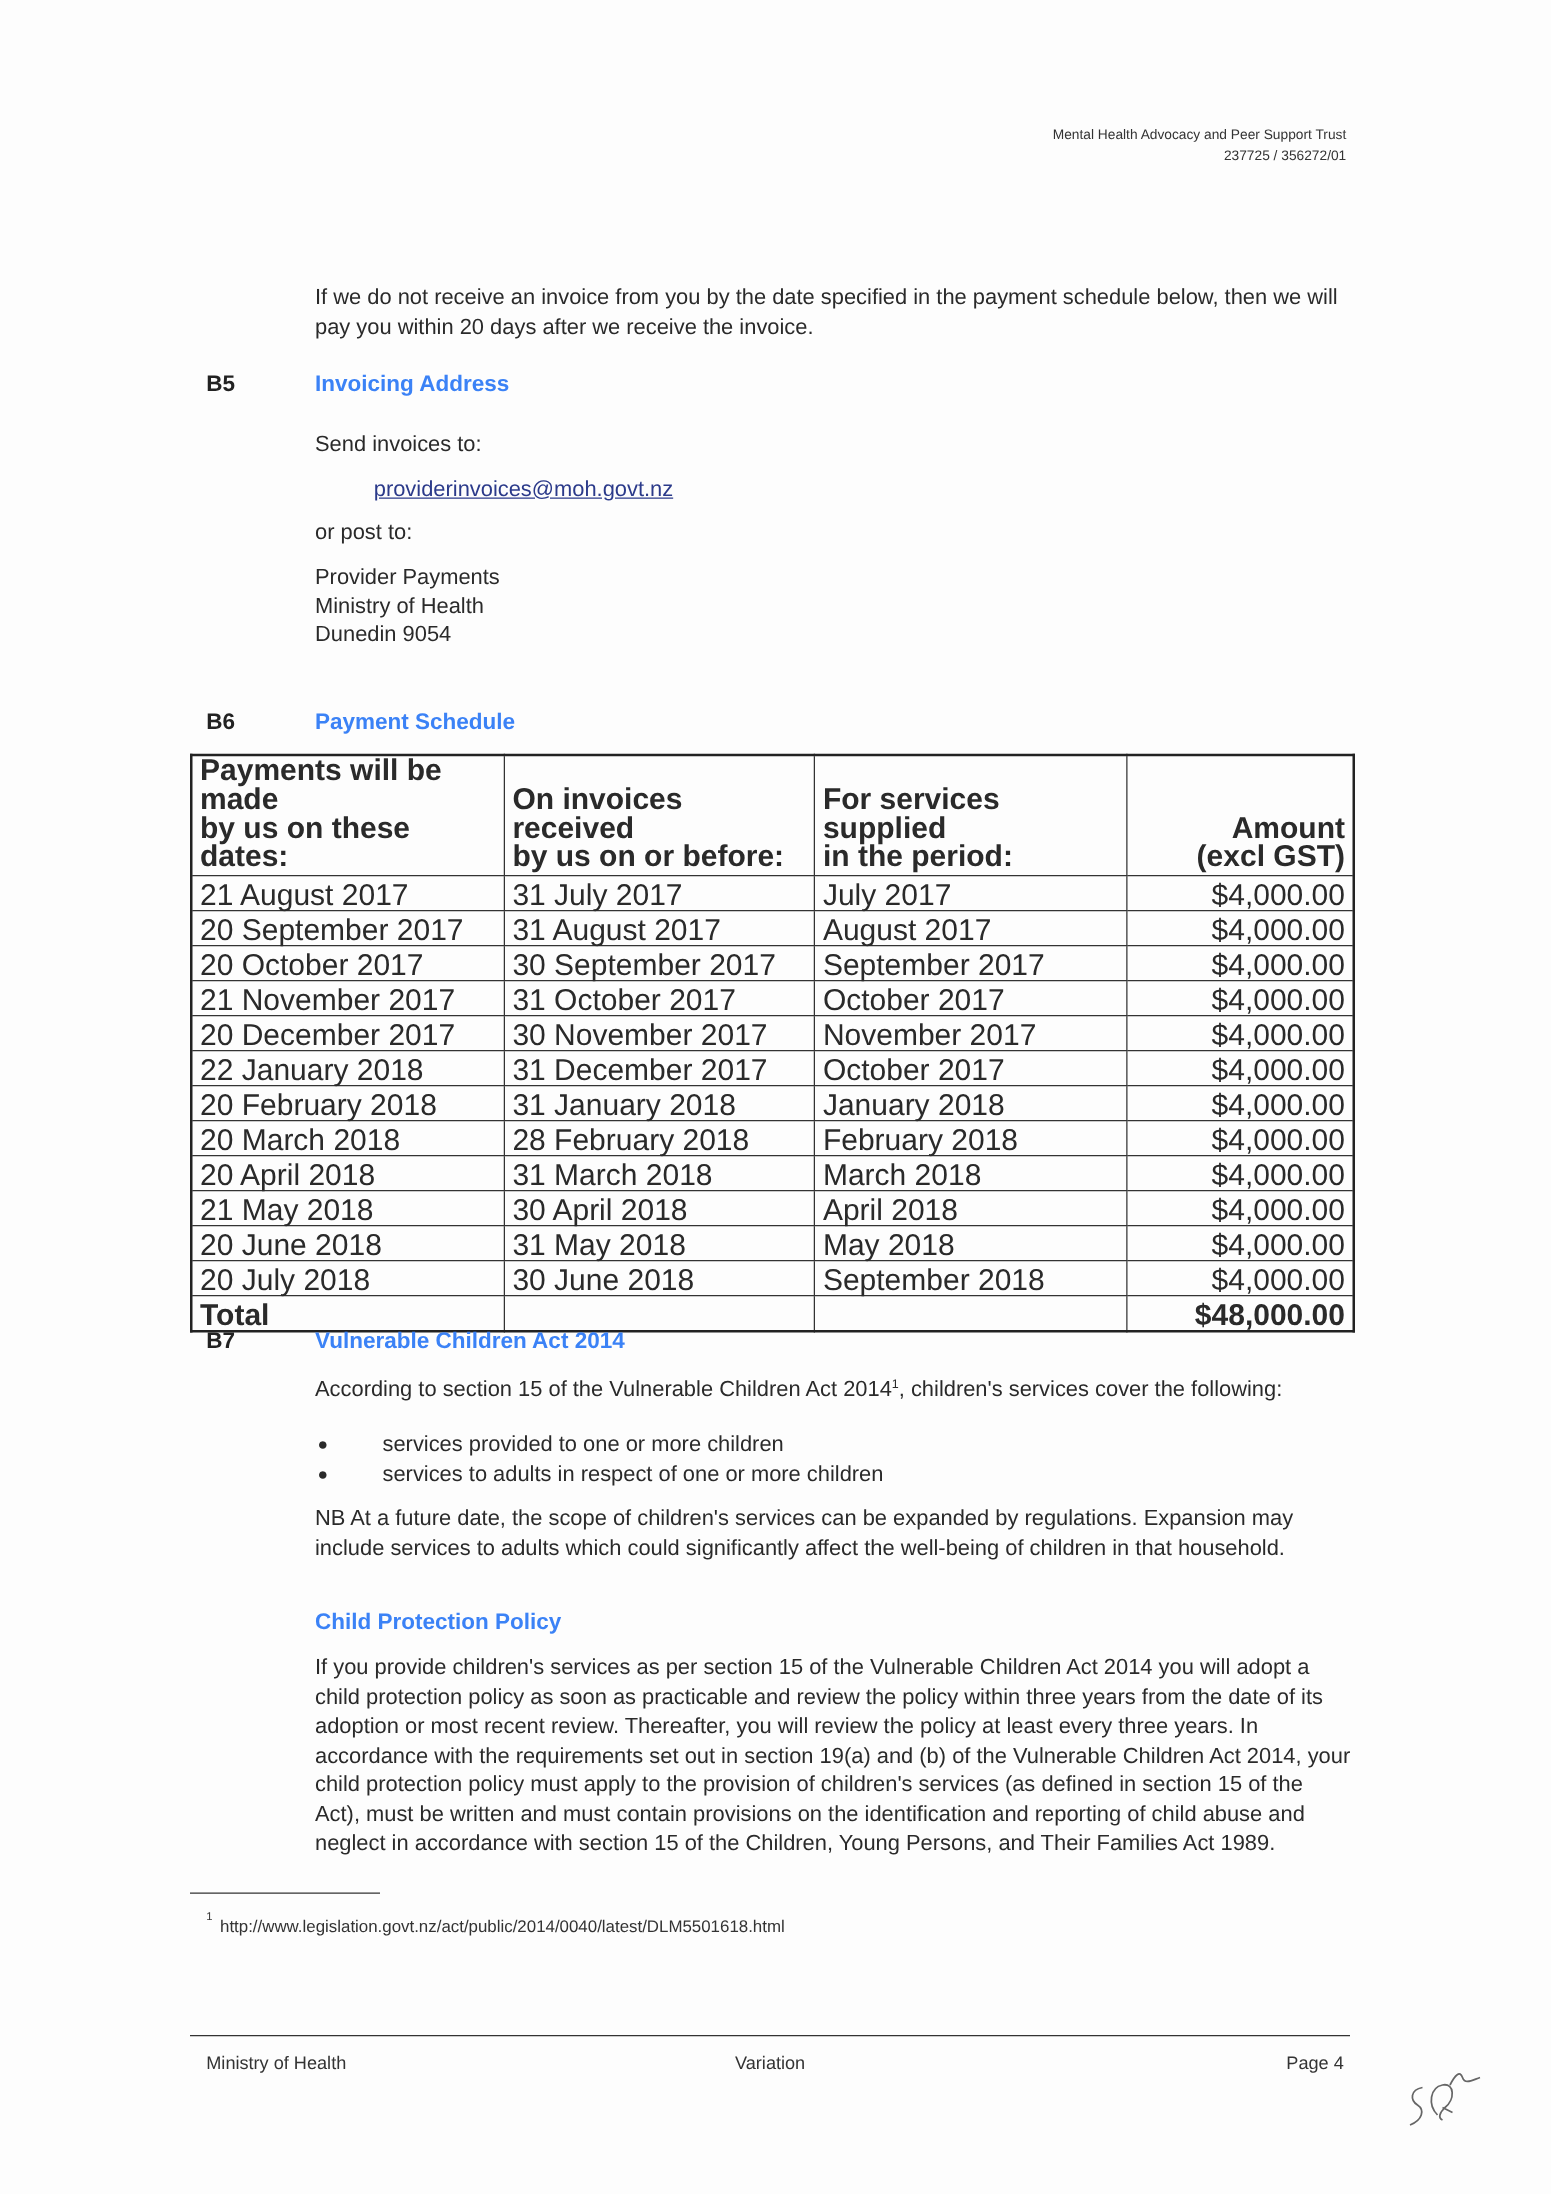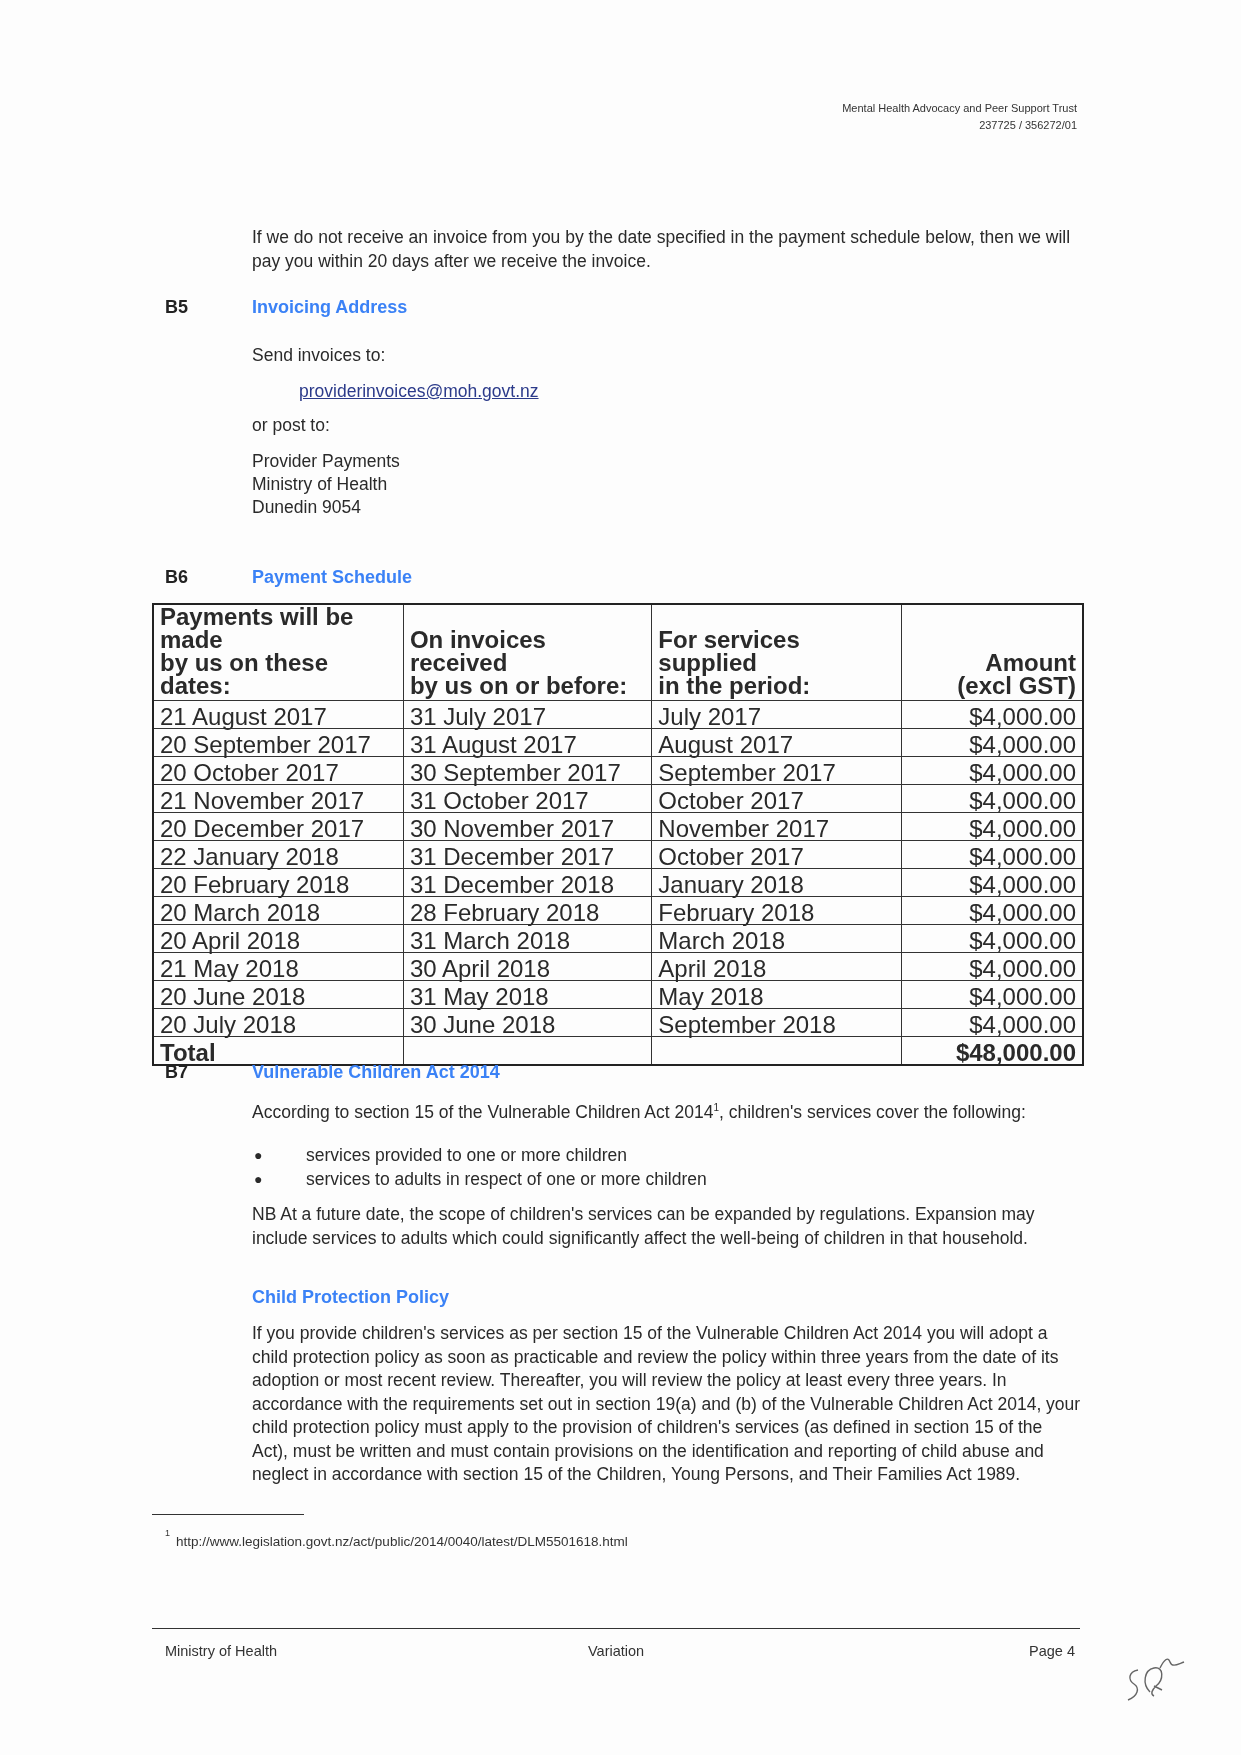--- a/index.html
+++ b/index.html
@@ -113,21 +113,21 @@
         <td class="amt">$4,000.00</td>
       </tr>
       <tr>
         <td>22 January 2018</td>
         <td>31 December 2017</td>
         <td>October 2017</td>
         <td class="amt">$4,000.00</td>
       </tr>
       <tr>
         <td>20 February 2018</td>
-        <td>31 December 2018</td>
+        <td>31 January 2018</td>
         <td>January 2018</td>
         <td class="amt">$4,000.00</td>
       </tr>
       <tr>
         <td>20 March 2018</td>
         <td>28 February 2018</td>
         <td>February 2018</td>
         <td class="amt">$4,000.00</td>
       </tr>
       <tr>

